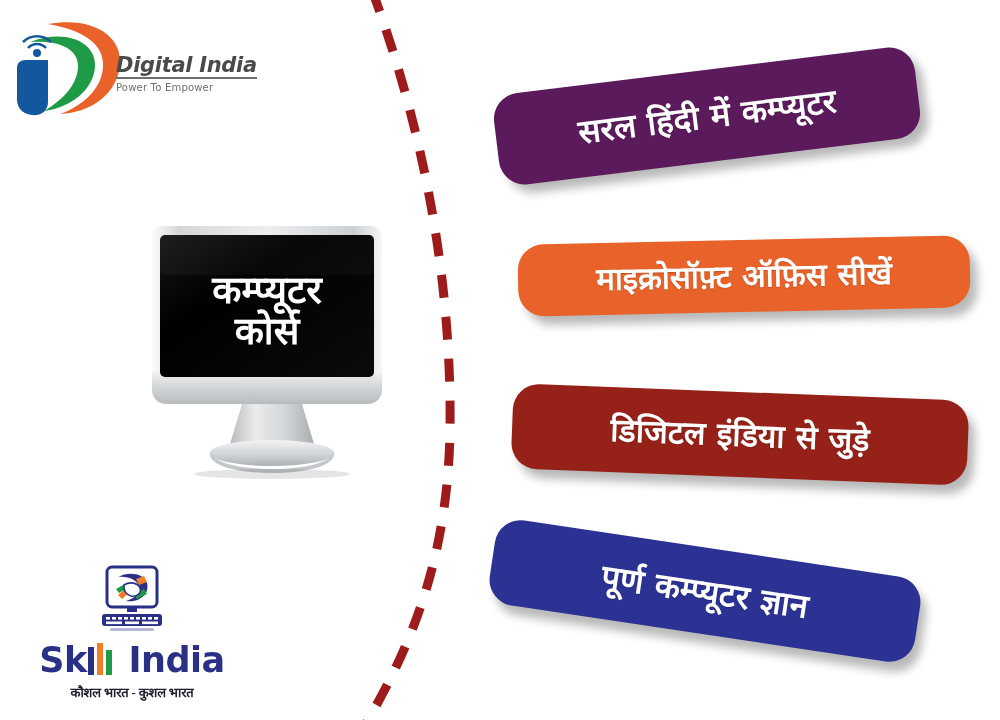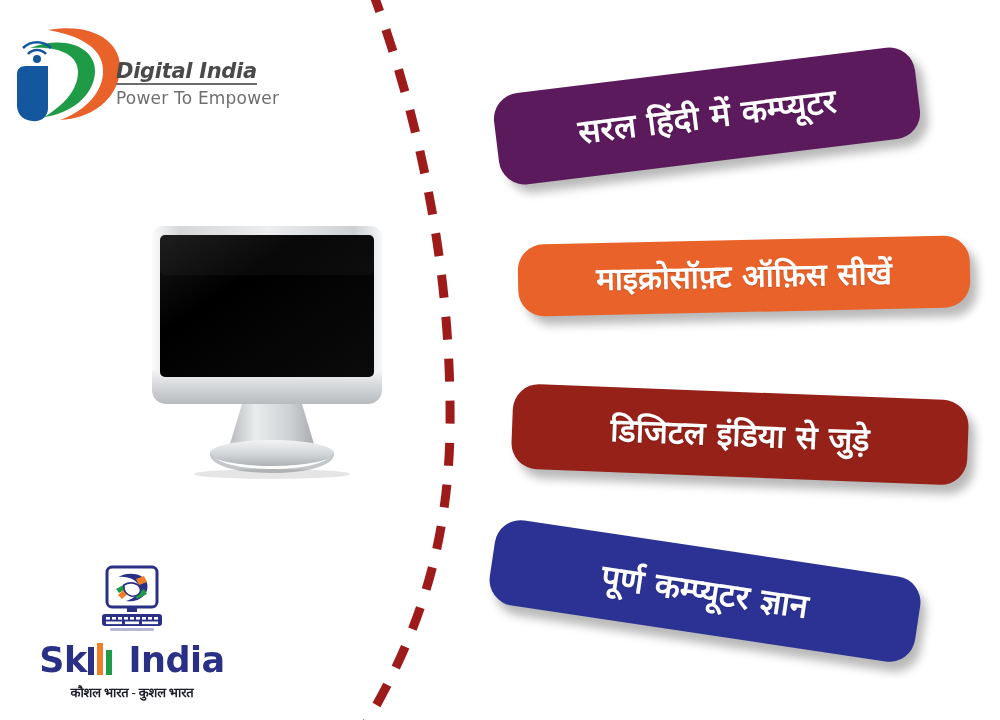--- a/index.html
+++ b/index.html
@@ -26,21 +26,21 @@
     top: 0;
     width: 220px;
     height: 720px;
     pointer-events: none;
   }
 
   
   #digital-india-logo {
     position: absolute;
     left: 8px;
-    top: 22px;
+    top: 16px;
     width: 260px;
     height: 110px;
   }
   #digital-india-logo .di-mark {
     position: absolute;
     left: 0;
     top: 0;
     width: 126px;
     height: 106px;
   }
@@ -58,21 +58,21 @@
     letter-spacing: -0.3px;
     color: #4a4a4a;
     border-bottom: 2px solid #6d6d6d;
     padding-bottom: 1px;
     display: inline-block;
     white-space: nowrap;
     line-height: 1.05;
   }
   .di-sub {
     font-family: "DejaVu Sans", sans-serif;
-    font-size: 17px;
+    font-size: 10px;
     color: #6f6f6f;
     letter-spacing: 0.2px;
     margin-top: 3px;
     white-space: nowrap;
   }
 
   
   #monitor {
     position: absolute;
     left: 148px;
@@ -266,20 +266,24 @@
       <rect x="12" y="13" width="214" height="40" rx="5" fill="#ffffff" opacity="0.035"></rect>
 
       <path d="M94 182 H154 L166 222 H82 Z" fill="url(#neckGrad)"></path>
 
       <ellipse cx="124" cy="231" rx="62" ry="13" fill="url(#baseGrad)"></ellipse>
       <path d="M62 228 C 62 240, 90 247, 124 247 C 158 247, 186 240, 186 228 L186 232
                C 186 244, 158 251, 124 251 C 90 251, 62 244, 62 232 Z" fill="#c3c7ca"></path>
 
       <ellipse cx="124" cy="252" rx="78" ry="5" fill="#000000" opacity="0.10"></ellipse>
     </svg>
+    <div class="monitor-screen-text">
+      <span class="line1">कम्प्यूटर</span>
+      <span class="line2">कोर्स</span>
+    </div>
   </div>
 
   <div id="skill-india-logo">
     <svg class="si-mark" viewBox="0 0 76 72" aria-hidden="true">
 
       <rect x="13" y="2" width="50" height="40" rx="5" fill="#ffffff" stroke="#2b3087" stroke-width="3"></rect>
 
       <path d="M24 12 C 34 6, 50 8, 53 18 C 56 30, 44 38, 32 36
                C 40 34, 46 28, 45 22 C 44 15, 34 11, 24 12 Z" fill="#2b3087"></path>
 

